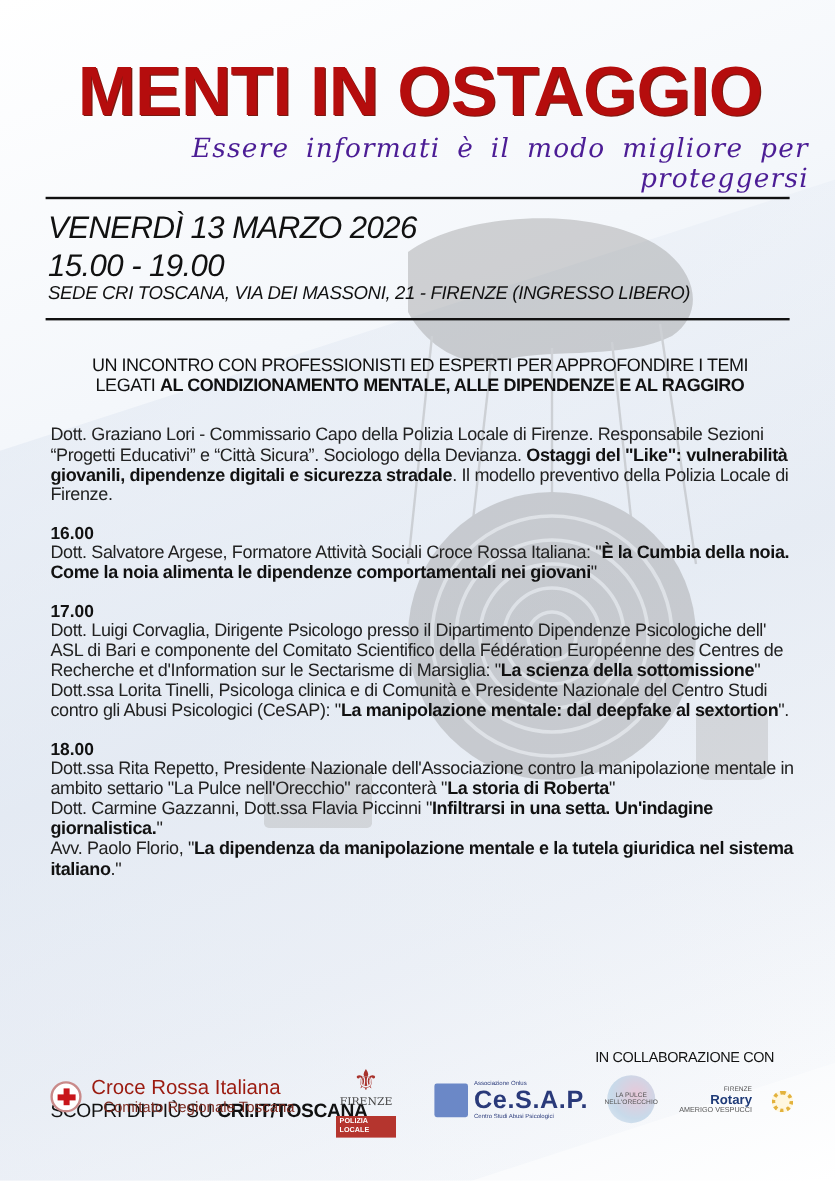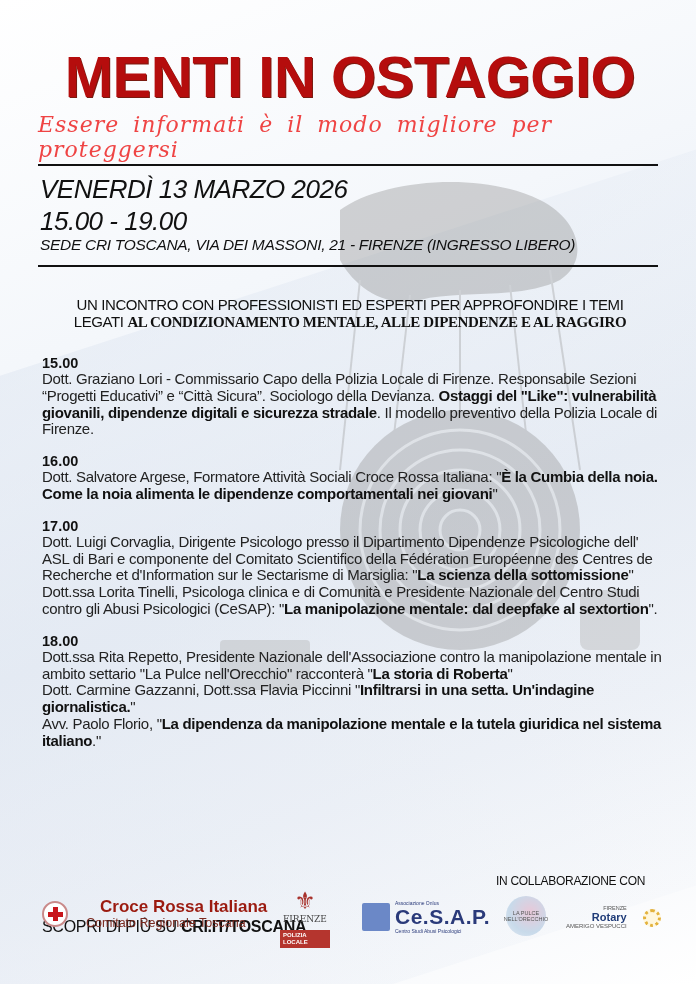--- a/index.html
+++ b/index.html
@@ -25,24 +25,25 @@
 
   .title {
     position: absolute; left: 40px; top: 48px; width: 620px;
     font-family: "Liberation Sans", sans-serif;
     font-weight: bold; font-size: 58px; letter-spacing: -0.5px;
     color: #b50d0d; line-height: 1;
     text-shadow: 1px 1px 0 #7a1a10;
     text-align: center;
   }
   .subtitle {
-    position: absolute; left: 38px; top: 112px; width: 620px;
+    position: absolute; left: 54px; top: 112px; width: 620px;
     font-family: "DejaVu Serif", serif; font-style: italic;
-    font-size: 22px; color: #ef4444; letter-spacing: 1px; word-spacing: 6px;
+    font-size: 22px; color: #4c1d95; letter-spacing: 1px; word-spacing: 6px;
     font-weight: normal;
+    text-align: right;
   }
   .rule { position: absolute; left: 38px; width: 620px; height: 2px; background: #111; }
   .rule.r1 { top: 164px; }
   .rule.r2 { top: 265px; }
 
   .date {
     position: absolute; left: 40px; top: 174px;
     font-style: italic; font-size: 26px; color: #111; letter-spacing: -0.5px;
   }
   .time {
@@ -51,21 +52,21 @@
   }
   .place {
     position: absolute; left: 40px; top: 236px;
     font-style: italic; font-size: 15.5px; color: #111; letter-spacing: -0.3px;
   }
 
   .intro {
     position: absolute; left: 40px; top: 296px; width: 620px;
     font-size: 15px; line-height: 17px; color: #111; letter-spacing: -0.4px; text-align: center;
   }
-  .intro b { font-weight: bold; font-family: Liberation Serif, serif; }
+  .intro b { font-weight: bold; }
 
   .program { position: absolute; left: 42px; top: 355px; width: 620px; }
   .slot { margin-bottom: 15px; }
   .slot-time { font-weight: bold; font-size: 14.5px; line-height: 16px; color: #111; }
   .slot-body {
     font-size: 15px; line-height: 16.8px; color: #222; letter-spacing: -0.3px;
   }
   .slot-body b { font-weight: bold; color: #111; }
 
   .footer-left {
@@ -82,21 +83,21 @@
   .cri { left: 42px; top: 898px; }
   .cri .emblem {
     width: 26px; height: 26px; border-radius: 50%; border: 2px solid #c98a8a;
     background: #fff; position: relative; margin-right: 8px;
   }
   .cri .emblem::before, .cri .emblem::after {
     content: ""; position: absolute; background: #c8151b;
   }
   .cri .emblem::before { left: 9px; top: 4px; width: 5px; height: 14px; }
   .cri .emblem::after { left: 4px; top: 9px; width: 15px; height: 5px; }
-  .cri .name { font-weight: bold; font-size: 17px; color: #9b1b10; line-height: 18px; margin-left: 24px; }
+  .cri .name { font-weight: normal; font-size: 17px; color: #9b1b10; line-height: 18px; }
   .cri .sub { font-size: 12.5px; color: #7a2a20; line-height: 14px; padding-left: 10px; }
 
   .firenze { left: 280px; top: 888px; flex-direction: column; align-items: center; width: 50px; }
   .firenze .lily { font-size: 24px; color: #a8322c; line-height: 26px; }
   .firenze .fname { font-family: "DejaVu Serif", serif; font-size: 9px; color: #444; line-height: 10px; }
   .firenze .badge {
     margin-top: 6px; background: #b5352e; color: #fff; font-size: 6px; font-weight: bold;
     padding: 2px 3px; line-height: 7px;
   }
 
@@ -162,21 +163,20 @@
   </div>
   <div class="rule r2"></div>
 
   <div class="intro">
     <div>UN INCONTRO CON PROFESSIONISTI ED ESPERTI PER APPROFONDIRE I TEMI</div>
     <div><span>LEGATI </span><b>AL CONDIZIONAMENTO MENTALE, ALLE DIPENDENZE E AL RAGGIRO</b></div>
   </div>
 
   <div class="program" id="program">
       <div class="slot">
-        <div class="slot-time">15.00</div>
         <div class="slot-body"><span>Dott. Graziano Lori - Commissario Capo della Polizia Locale di Firenze. Responsabile Sezioni “Progetti Educativi” e “Città Sicura”. Sociologo della Devianza. </span><b>Ostaggi del "Like": vulnerabilità giovanili, dipendenze digitali e sicurezza stradale</b><span>. Il modello preventivo della Polizia Locale di Firenze.</span></div>
       </div>
       <div class="slot">
         <div class="slot-time">16.00</div>
         <div class="slot-body"><span>Dott. Salvatore Argese, Formatore Attività Sociali Croce Rossa Italiana: "</span><b>È la Cumbia della noia. Come la noia alimenta le dipendenze comportamentali nei giovani</b><span>"</span></div>
       </div>
       <div class="slot">
         <div class="slot-time">17.00</div>
         <div class="slot-body"><span>Dott. Luigi Corvaglia, Dirigente Psicologo presso il Dipartimento Dipendenze Psicologiche dell' ASL di Bari e componente del Comitato Scientifico della Fédération Européenne des Centres de Recherche et d'Information sur le Sectarisme di Marsiglia: "</span><b>La scienza della sottomissione</b><span>"</span><br><span>Dott.ssa Lorita Tinelli, Psicologa clinica e di Comunità e Presidente Nazionale del Centro Studi contro gli Abusi Psicologici (CeSAP):  "</span><b>La manipolazione mentale: dal deepfake al sextortion</b><span>".</span></div>
       </div>

